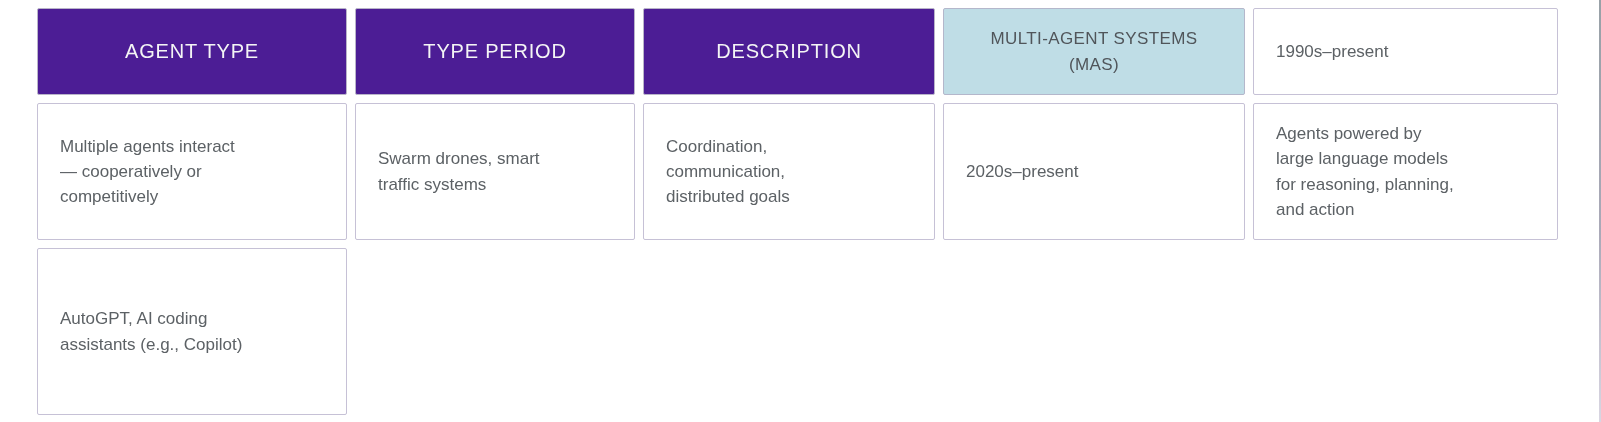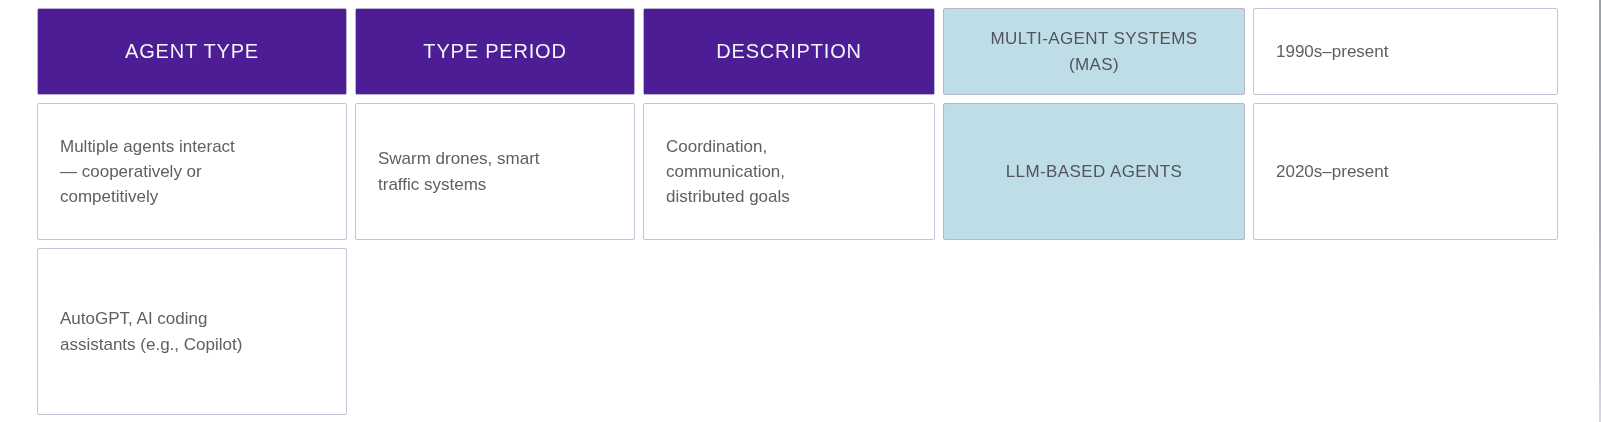--- a/index.html
+++ b/index.html
@@ -80,20 +80,23 @@
     <div class="cell">1990s–present</div>
     <div class="cell">Multiple agents interact
 — cooperatively or
 competitively</div>
     <div class="cell">Swarm drones, smart
 traffic systems</div>
     <div class="cell">Coordination,
 communication,
 distributed goals</div>
 
-    <div class="cell agent-cell">LLM-BASED AGENTS</div>
     <div class="cell">2020s–present</div>
+    <div class="cell">Agents powered by
+large language models
+for reasoning, planning,
+and action</div>
     <div class="cell">AutoGPT, AI coding
 assistants (e.g., Copilot)</div>
 
   </div>
   <div class="right-edge"></div>
 </div>
 
 </body></html>

